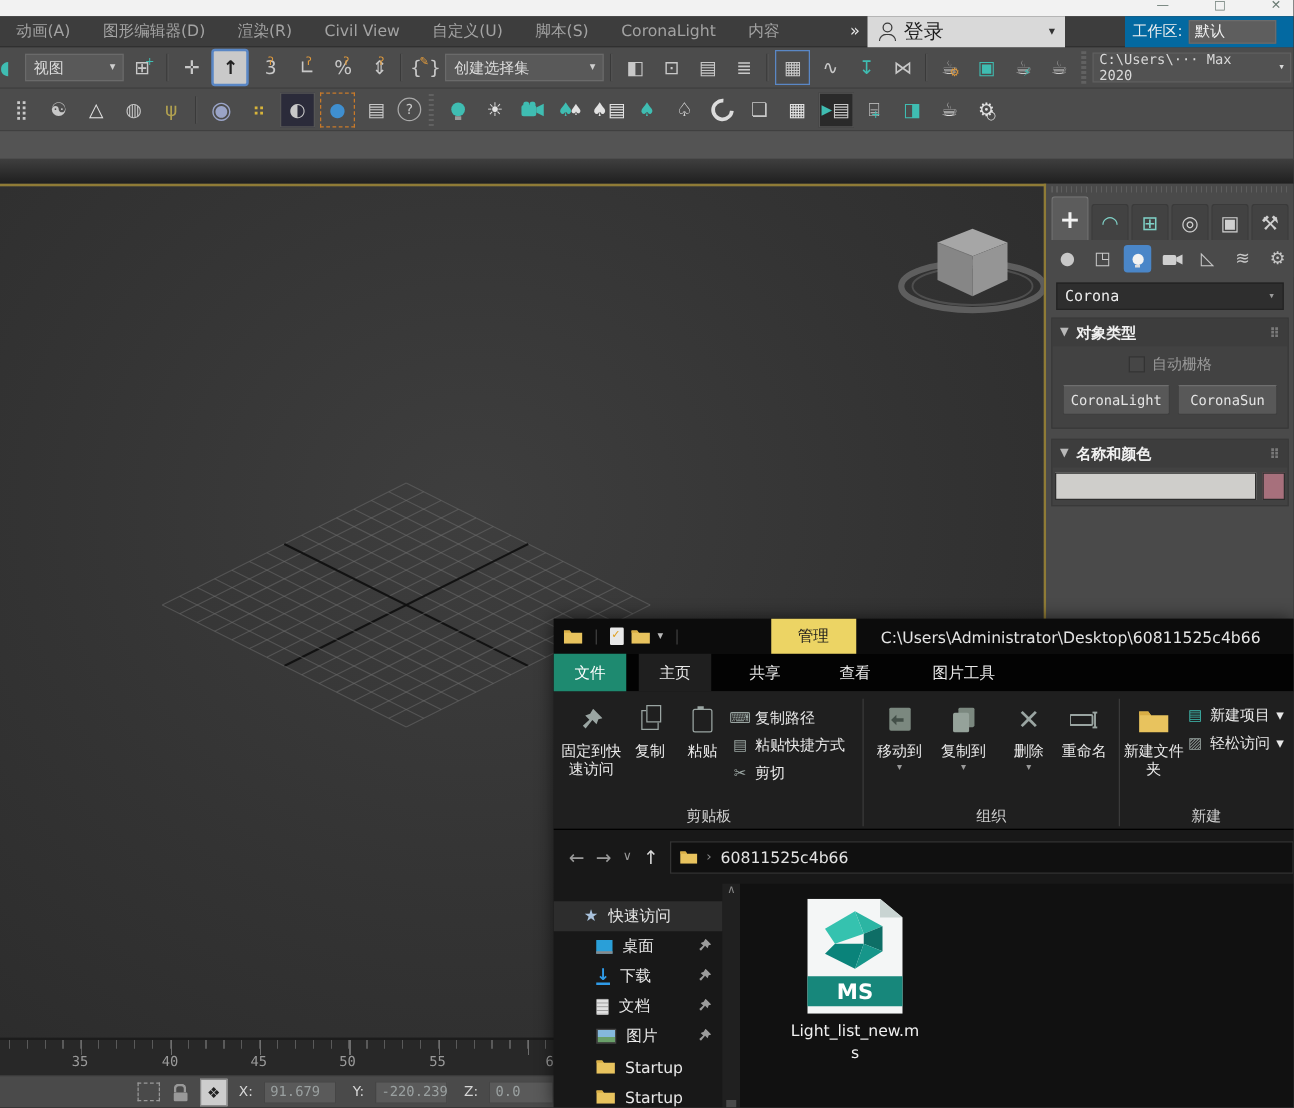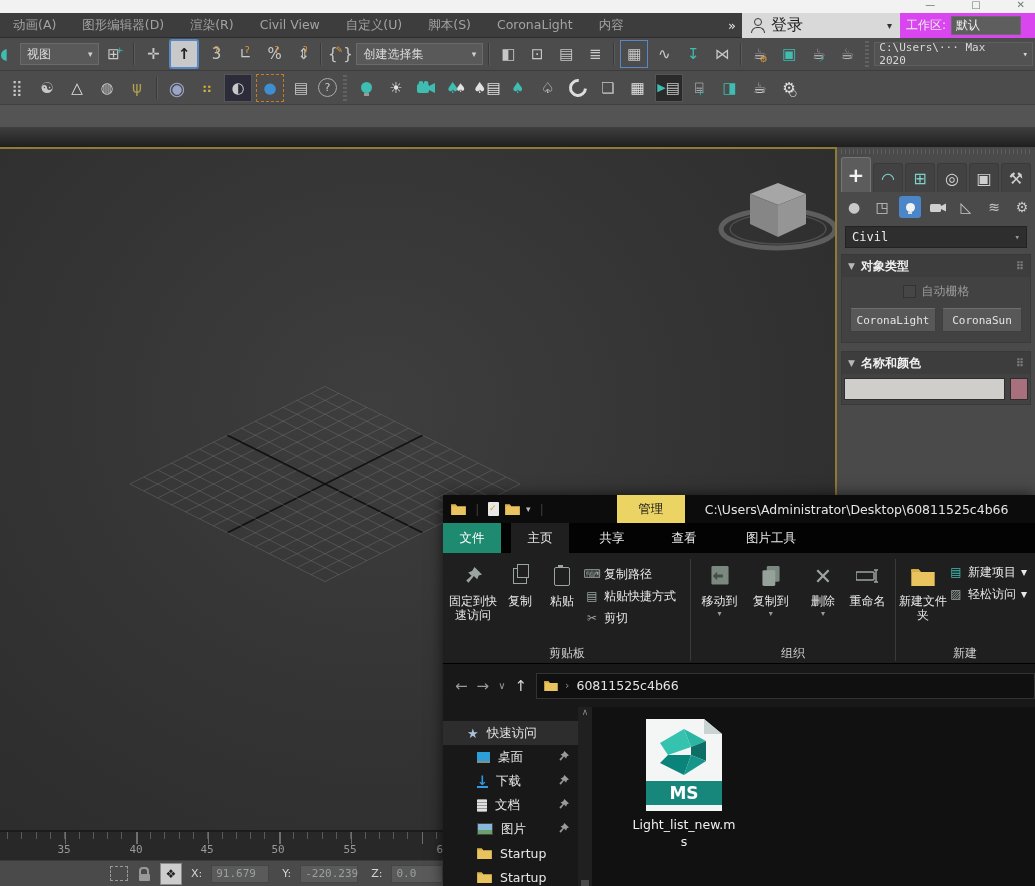--- a/index.html
+++ b/index.html
@@ -12,21 +12,21 @@
   
   .menubar{left:0;top:13px;width:1035px;height:25px;background:#3d3d3d;border-bottom:1px solid #2c2c2c;display:flex;align-items:center;box-sizing:border-box;}
   .menubar .mi{padding:0 13px;font-size:12.5px;color:#a3a3a3;line-height:24px;white-space:nowrap;}
   .menubar .sp{flex:1;}
   .ovf{color:#e8e8e8;font-size:13px;padding:0 6px;}
   .signin{width:158px;height:25px;background:#d9d9d9;color:#1d1d1d;display:flex;align-items:center;gap:6px;padding:0 8px;box-sizing:border-box;}
   .signin .dd{margin-left:auto;color:#333;font-size:10px;}
   .person{width:15px;height:15px;}
   .person:before{content:"";display:block;width:6px;height:6px;border:1.5px solid #3a3a3a;border-radius:50%;margin:0 auto;}
   .person:after{content:"";display:block;width:12px;height:5px;border:1.5px solid #3a3a3a;border-bottom:none;border-radius:6px 6px 0 0;margin:1px auto 0;}
-  .workspace{flex:0 0 135px;height:25px;display:flex;align-items:center;background:#d946ef;padding-left:6px;box-sizing:border-box;gap:5px;}
+  .workspace{flex:0 0 135px;height:25px;display:flex;align-items:center;background:#0369a1;padding-left:6px;box-sizing:border-box;gap:5px;margin-left:48px;}
   .workspace .wl{font-size:12px;color:#efefef;white-space:nowrap;}
   .wfield{width:70px;height:19px;background:#5e5e5e;border:1px solid #6b6b6b;font-size:12px;color:#f2f2f2;display:flex;align-items:center;padding:0 4px;box-sizing:border-box;}
   
   .tbar1{left:0;top:38px;width:1035px;height:33px;background:#4c4c4c;border-bottom:1px solid #3c3c3c;display:flex;align-items:center;gap:3px;box-sizing:border-box;}
   .tbar2{left:0;top:71px;width:1035px;height:34px;background:#4c4c4c;border-bottom:1px solid #404040;display:flex;align-items:center;gap:4px;padding-left:4px;box-sizing:border-box;}
   .gi{display:inline-flex;align-items:center;justify-content:center;min-width:26px;height:26px;font-size:15px;color:#c8c8c8;position:relative;}
   .teal{color:#3fbdb2;} .org{color:#e09a3c;} .wht{color:#e2e2e2;}
   .mini{font-size:9px;font-style:normal;margin-left:-7px;margin-top:9px;}
   .tsep{width:1px;height:22px;background:#3a3a3a;border-right:1px solid #5a5a5a;margin:0 2px;}
   .dsep{width:4px;height:26px;background:repeating-linear-gradient(#777 0 2px,transparent 2px 4px);opacity:.5;margin:0 2px;}
@@ -321,21 +321,21 @@
           <svg width="17" height="11" viewBox="0 0 17 11">
             <rect x="0" y="2" width="11" height="8" rx="1.5" fill="#cfcfcf"></rect>
             <polygon points="11,4 16,1.5 16,9.5 11,7" fill="#cfcfcf"></polygon>
           </svg>
         </span>
       <span class="gi">◺</span>
       <span class="gi">≋</span>
       <span class="gi">⚙</span>
     </div>
     <div class="pdrop">
-      <span>Civil</span>
+      <span>Corona</span>
         <span class="dd">▾</span>
     </div>
     <div class="rollout">
       <div class="rhead">
         <span class="arr">▼</span>
         <span>对象类型</span>
         <span class="grip">⠿</span>
       </div>
       <div class="rbody">
         <div class="cbrow">

